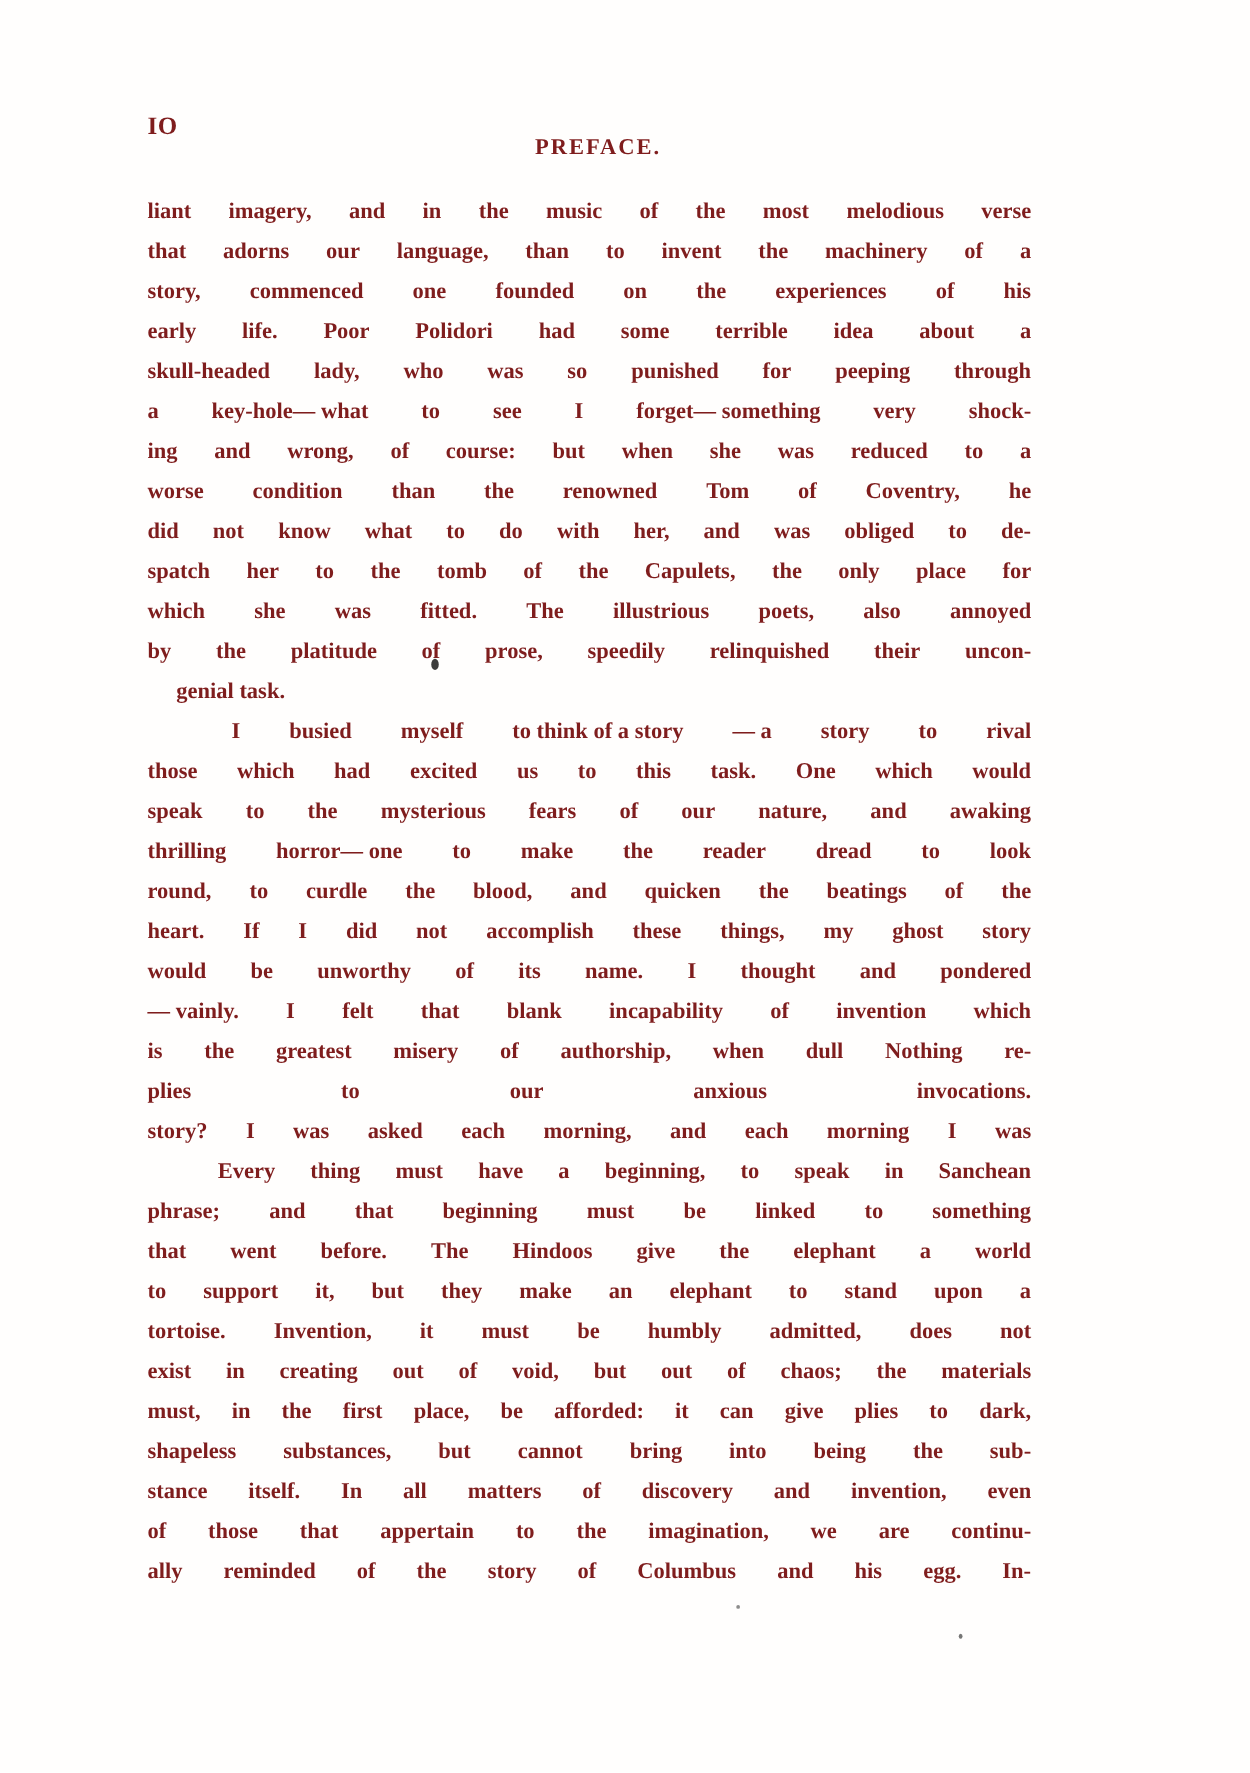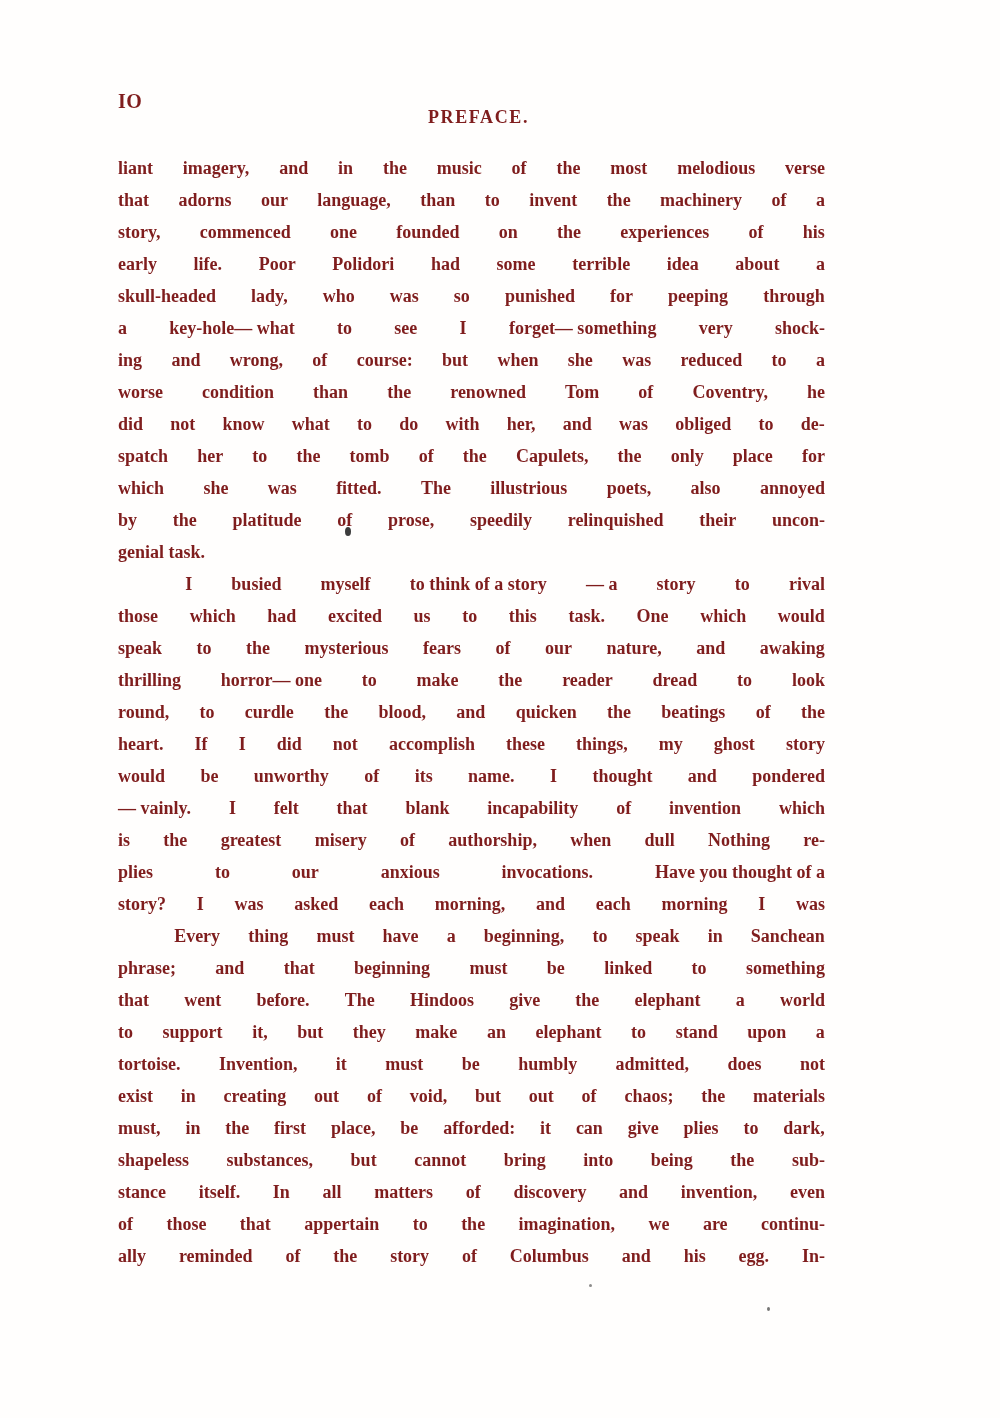--- a/index.html
+++ b/index.html
@@ -78,20 +78,21 @@
   }
 
   
   .line.just {
     justify-content: space-between;
   }
 
   
   .line.flush {
     justify-content: flex-start;
+    margin-left: 23px;
   }
 
   .line .w {
     display: inline-block;
     white-space: pre;
   }
 
   
   .indent {
     display: inline-block;
@@ -145,21 +146,21 @@
       <div class="para">
         <div class="line just"><span class="indent"></span><span class="w">I</span><span class="w">busied</span><span class="w">myself</span><span class="w it">to think of a story</span><span class="w">— a</span><span class="w">story</span><span class="w">to</span><span class="w">rival</span></div>
         <div class="line just"><span class="w">those</span><span class="w">which</span><span class="w">had</span><span class="w">excited</span><span class="w">us</span><span class="w">to</span><span class="w">this</span><span class="w">task.</span><span class="w">One</span><span class="w">which</span><span class="w">would</span></div>
         <div class="line just"><span class="w">speak</span><span class="w">to</span><span class="w">the</span><span class="w">mysterious</span><span class="w">fears</span><span class="w">of</span><span class="w">our</span><span class="w">nature,</span><span class="w">and</span><span class="w">awaking</span></div>
         <div class="line just"><span class="w">thrilling</span><span class="w">horror— one</span><span class="w">to</span><span class="w">make</span><span class="w">the</span><span class="w">reader</span><span class="w">dread</span><span class="w">to</span><span class="w">look</span></div>
         <div class="line just"><span class="w">round,</span><span class="w">to</span><span class="w">curdle</span><span class="w">the</span><span class="w">blood,</span><span class="w">and</span><span class="w">quicken</span><span class="w">the</span><span class="w">beatings</span><span class="w">of</span><span class="w">the</span></div>
         <div class="line just"><span class="w">heart.</span><span class="w">If</span><span class="w">I</span><span class="w">did</span><span class="w">not</span><span class="w">accomplish</span><span class="w">these</span><span class="w">things,</span><span class="w">my</span><span class="w">ghost</span><span class="w">story</span></div>
         <div class="line just"><span class="w">would</span><span class="w">be</span><span class="w">unworthy</span><span class="w">of</span><span class="w">its</span><span class="w">name.</span><span class="w">I</span><span class="w">thought</span><span class="w">and</span><span class="w">pondered</span></div>
         <div class="line just"><span class="w">— vainly.</span><span class="w">I</span><span class="w">felt</span><span class="w">that</span><span class="w">blank</span><span class="w">incapability</span><span class="w">of</span><span class="w">invention</span><span class="w">which</span></div>
         <div class="line just"><span class="w">is</span><span class="w">the</span><span class="w">greatest</span><span class="w">misery</span><span class="w">of</span><span class="w">authorship,</span><span class="w">when</span><span class="w">dull</span><span class="w">Nothing</span><span class="w">re-</span></div>
-        <div class="line just"><span class="w">plies</span><span class="w">to</span><span class="w">our</span><span class="w">anxious</span><span class="w">invocations.</span><span class="w it">Have you thought of a</span></div>
+        <div class="line just"><span class="w">plies</span><span class="w">to</span><span class="w">our</span><span class="w">anxious</span><span class="w">invocations.</span></div>
         <div class="line just"><span class="w it">story?</span><span class="w">I</span><span class="w">was</span><span class="w">asked</span><span class="w">each</span><span class="w">morning,</span><span class="w">and</span><span class="w">each</span><span class="w">morning</span><span class="w">I</span><span class="w">was</span></div>
       </div>
       <div class="para">
         <div class="line just"><span class="indent"></span><span class="w">Every</span><span class="w">thing</span><span class="w">must</span><span class="w">have</span><span class="w">a</span><span class="w">beginning,</span><span class="w">to</span><span class="w">speak</span><span class="w">in</span><span class="w">Sanchean</span></div>
         <div class="line just"><span class="w">phrase;</span><span class="w">and</span><span class="w">that</span><span class="w">beginning</span><span class="w">must</span><span class="w">be</span><span class="w">linked</span><span class="w">to</span><span class="w">something</span></div>
         <div class="line just"><span class="w">that</span><span class="w">went</span><span class="w">before.</span><span class="w">The</span><span class="w">Hindoos</span><span class="w">give</span><span class="w">the</span><span class="w">elephant</span><span class="w">a</span><span class="w">world</span></div>
         <div class="line just"><span class="w">to</span><span class="w">support</span><span class="w">it,</span><span class="w">but</span><span class="w">they</span><span class="w">make</span><span class="w">an</span><span class="w">elephant</span><span class="w">to</span><span class="w">stand</span><span class="w">upon</span><span class="w">a</span></div>
         <div class="line just"><span class="w">tortoise.</span><span class="w">Invention,</span><span class="w">it</span><span class="w">must</span><span class="w">be</span><span class="w">humbly</span><span class="w">admitted,</span><span class="w">does</span><span class="w">not</span></div>
         <div class="line just"><span class="w">exist</span><span class="w">in</span><span class="w">creating</span><span class="w">out</span><span class="w">of</span><span class="w">void,</span><span class="w">but</span><span class="w">out</span><span class="w">of</span><span class="w">chaos;</span><span class="w">the</span><span class="w">materials</span></div>
         <div class="line just"><span class="w">must,</span><span class="w">in</span><span class="w">the</span><span class="w">first</span><span class="w">place,</span><span class="w">be</span><span class="w">afforded:</span><span class="w">it</span><span class="w">can</span><span class="w">give</span><span class="w">plies</span><span class="w">to</span><span class="w">dark,</span></div>

